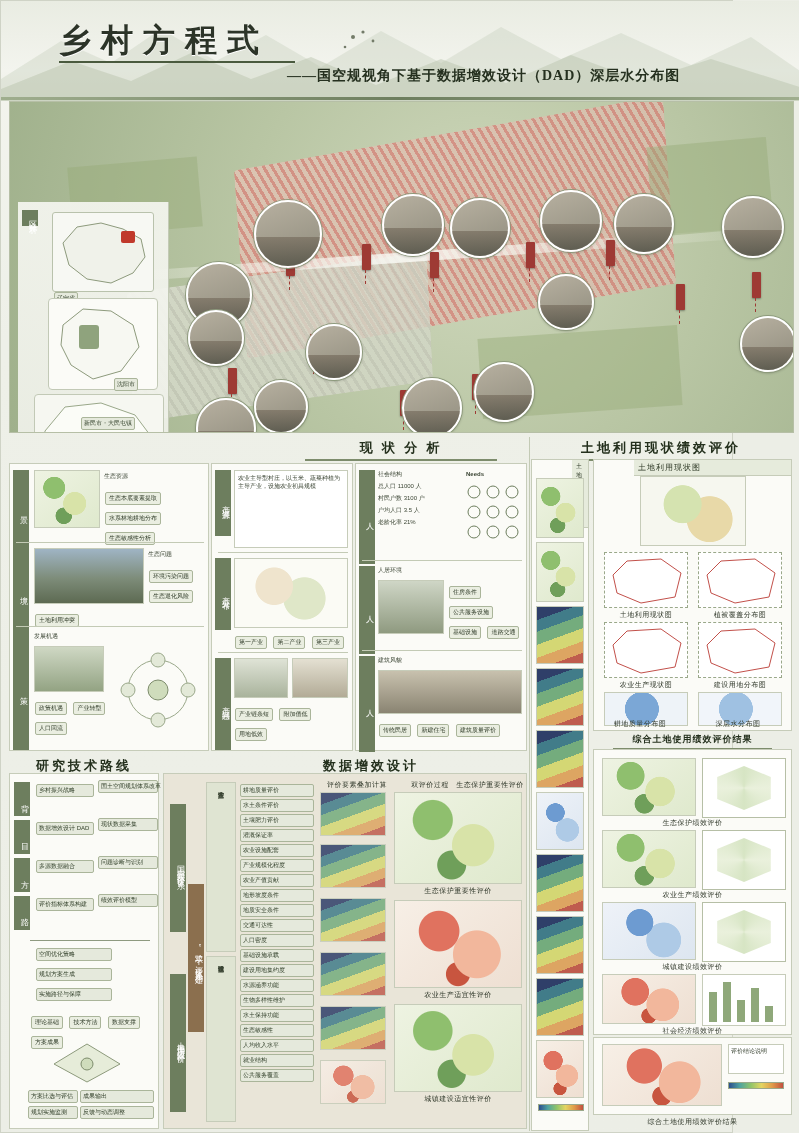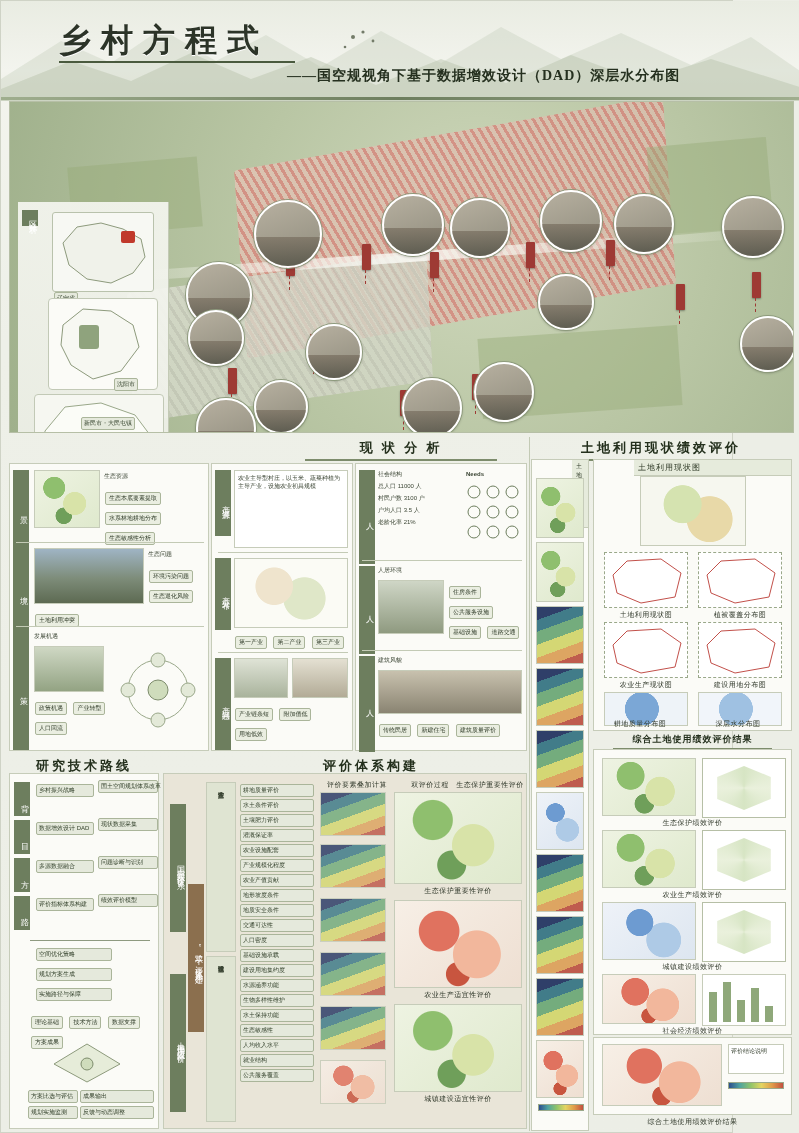--- a/index.html
+++ b/index.html
@@ -518,21 +518,21 @@
   <div class="panel" style="left:592px;top:1036px;width:199px;height:78px;">
     <div class="mini blob-red" style="left:8px;top:6px;width:120px;height:62px;"></div>
     <div class="mini" style="left:134px;top:6px;width:56px;height:30px;background:#fff;">
       <div class="tinytxt" style="padding:2px;">评价结论说明</div>
     </div>
     <div class="legendbar" style="left:134px;top:44px;width:54px;"></div>
   </div>
   <div class="cap" style="left:592px;top:1116px;width:199px;">综合土地使用绩效评价结果</div>
 
   <div class="sec-title" style="left:8px;top:756px;width:150px;">研究技术路线</div>
-  <div class="sec-title" style="left:280px;top:756px;width:180px;">评价体系构建</div>
+  <div class="sec-title" style="left:280px;top:756px;width:180px;">数据增效设计</div>
 
   <div class="panel" style="left:8px;top:772px;width:150px;height:356px;">
     <div class="vtab" style="left:4px;top:8px;height:26px;">背</div>
     <div class="vtab" style="left:4px;top:46px;height:26px;">目</div>
     <div class="vtab" style="left:4px;top:84px;height:26px;">方</div>
     <div class="vtab" style="left:4px;top:122px;height:26px;">路</div>
 
     <div class="lbl-chip" style="left:26px;top:10px;width:52px;">乡村振兴战略</div>
     <div class="lbl-chip" style="left:88px;top:6px;width:54px;">国土空间规划体系改革</div>
     <div class="lbl-chip" style="left:26px;top:48px;width:52px;">数据增效设计 DAD</div>

